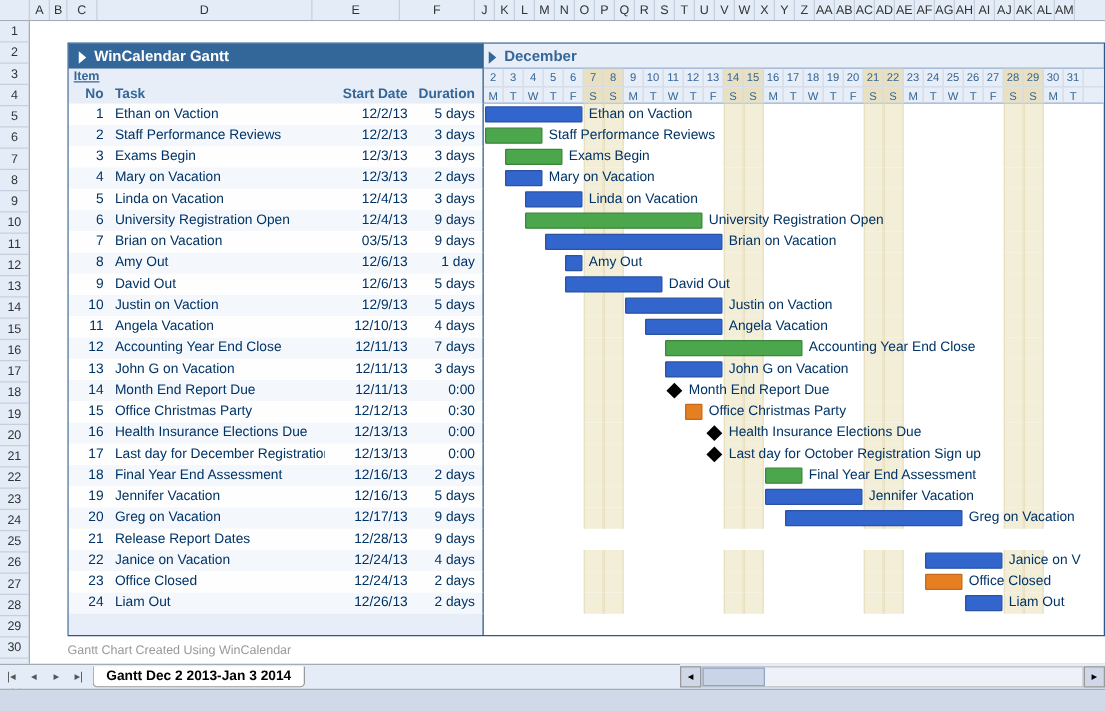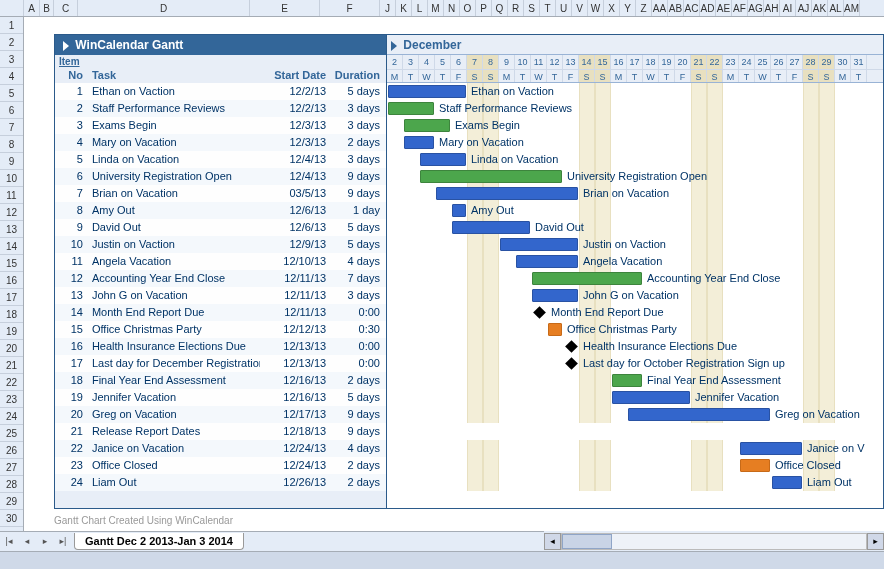--- a/index.html
+++ b/index.html
@@ -813,21 +813,21 @@
             <div class="weekend-bg" style="left: 416px;"></div>
             <div class="weekend-bg" style="left: 432px;"></div>
             <div class="bar blue" style="left: 241px; width: 142px;"></div>
             <div class="bar-label" style="left: 384px;">Greg on Vacation</div>
           </div>
         </div>
         <div class="data-row">
           <div class="left-cells">
             <div class="c-no">21</div>
             <div class="c-task">Release Report Dates</div>
-            <div class="c-start">12/18/13</div>
+            <div class="c-start">12/28/13</div>
             <div class="c-dur">9 days</div>
           </div>
         </div>
         <div class="data-row">
           <div class="left-cells">
             <div class="c-no">22</div>
             <div class="c-task">Janice on Vacation</div>
             <div class="c-start">12/24/13</div>
             <div class="c-dur">4 days</div>
           </div>

